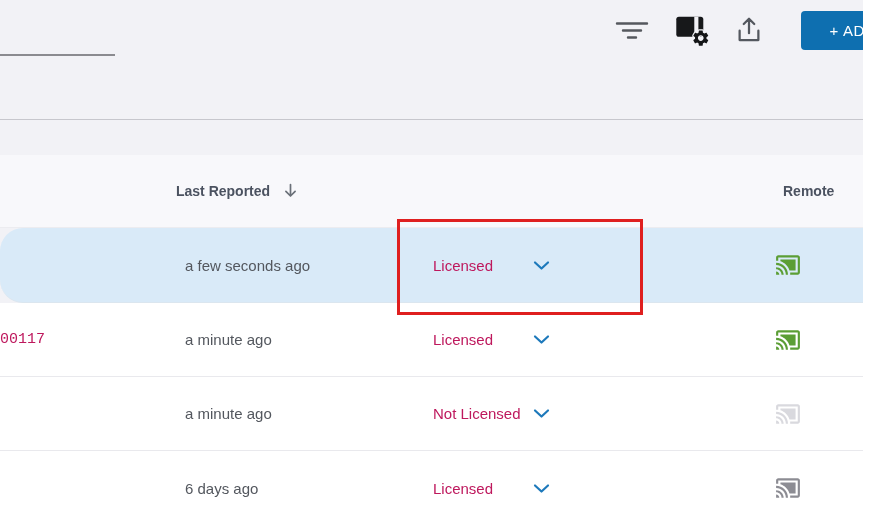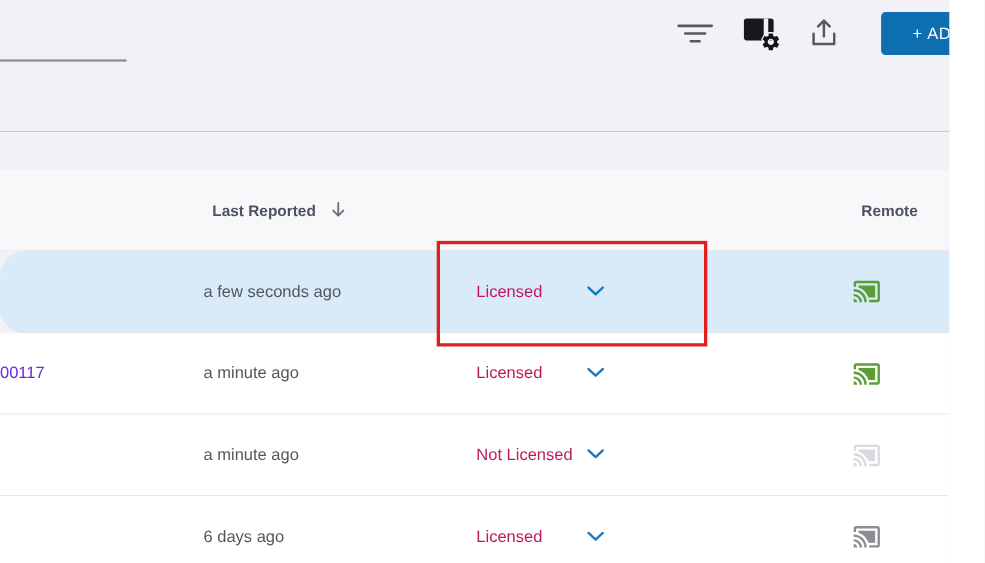--- a/index.html
+++ b/index.html
@@ -15,33 +15,33 @@
   .btn-export{left:731px;top:14px;width:36px;height:34px;}
   .add-btn{position:absolute;left:801px;top:11px;width:104px;height:39px;background:#0e6fb0;border:none;border-radius:4px;
            color:#ffffff;font-size:15px;font-weight:500;letter-spacing:0.6px;cursor:pointer;text-align:center;
            font-family:"Liberation Sans",sans-serif;}
   .top-divider{position:absolute;left:0;top:119px;width:895px;height:1px;background:#c7c7cd;}
 
   
   .thead{position:absolute;left:0;top:155px;width:895px;height:73px;background:#f8f8fb;border-bottom:1px solid #ececf0;box-sizing:border-box;}
   .th{position:absolute;top:0;height:72px;display:flex;align-items:center;gap:13px;
       font-size:14px;font-weight:700;color:#4b5260;}
-  .th-last{left:193px;text-align:right;}
+  .th-last{left:176px;text-align:right;}
   .th-status{left:435px;gap:9px;}
   .th-remote{left:783px;}
   .info-badge{width:17px;height:17px;border-radius:50%;background:#33373d;color:#ffffff;font-size:11px;font-weight:700;
               display:flex;align-items:center;justify-content:center;line-height:1;}
 
   .tr{position:absolute;left:0;width:895px;background:#ffffff;border-bottom:1px solid #e9e9ed;box-sizing:border-box;}
   .tr-0{top:228px;height:75px;background:#d9eaf8;border-bottom:1px solid #dbe6ef;border-radius:23px;}
   .tr-1{top:303px;height:74px;}
   .tr-2{top:377px;height:74px;}
   .tr-3{top:451px;height:74px;border-bottom:none;}
   .td{position:absolute;top:0;height:100%;display:flex;align-items:center;font-size:15px;}
-  .td-name{left:0;color:#6d28d9;}
+  .td-name{left:0;color:#be185d;font-family:Liberation Mono, monospace;}
   .td-last{left:185px;color:#53575e;}
   .td-status{left:433px;color:#be185d;}
   .td-chevron{left:533px;}
   .td-remote{left:775px;}
   .cast{width:26px;height:26px;display:block;}
   .cast-green{color:#5b9e35;}
   .cast-disabled{color:#d9d9de;}
   .cast-gray{color:#8c8c93;}
 
   

